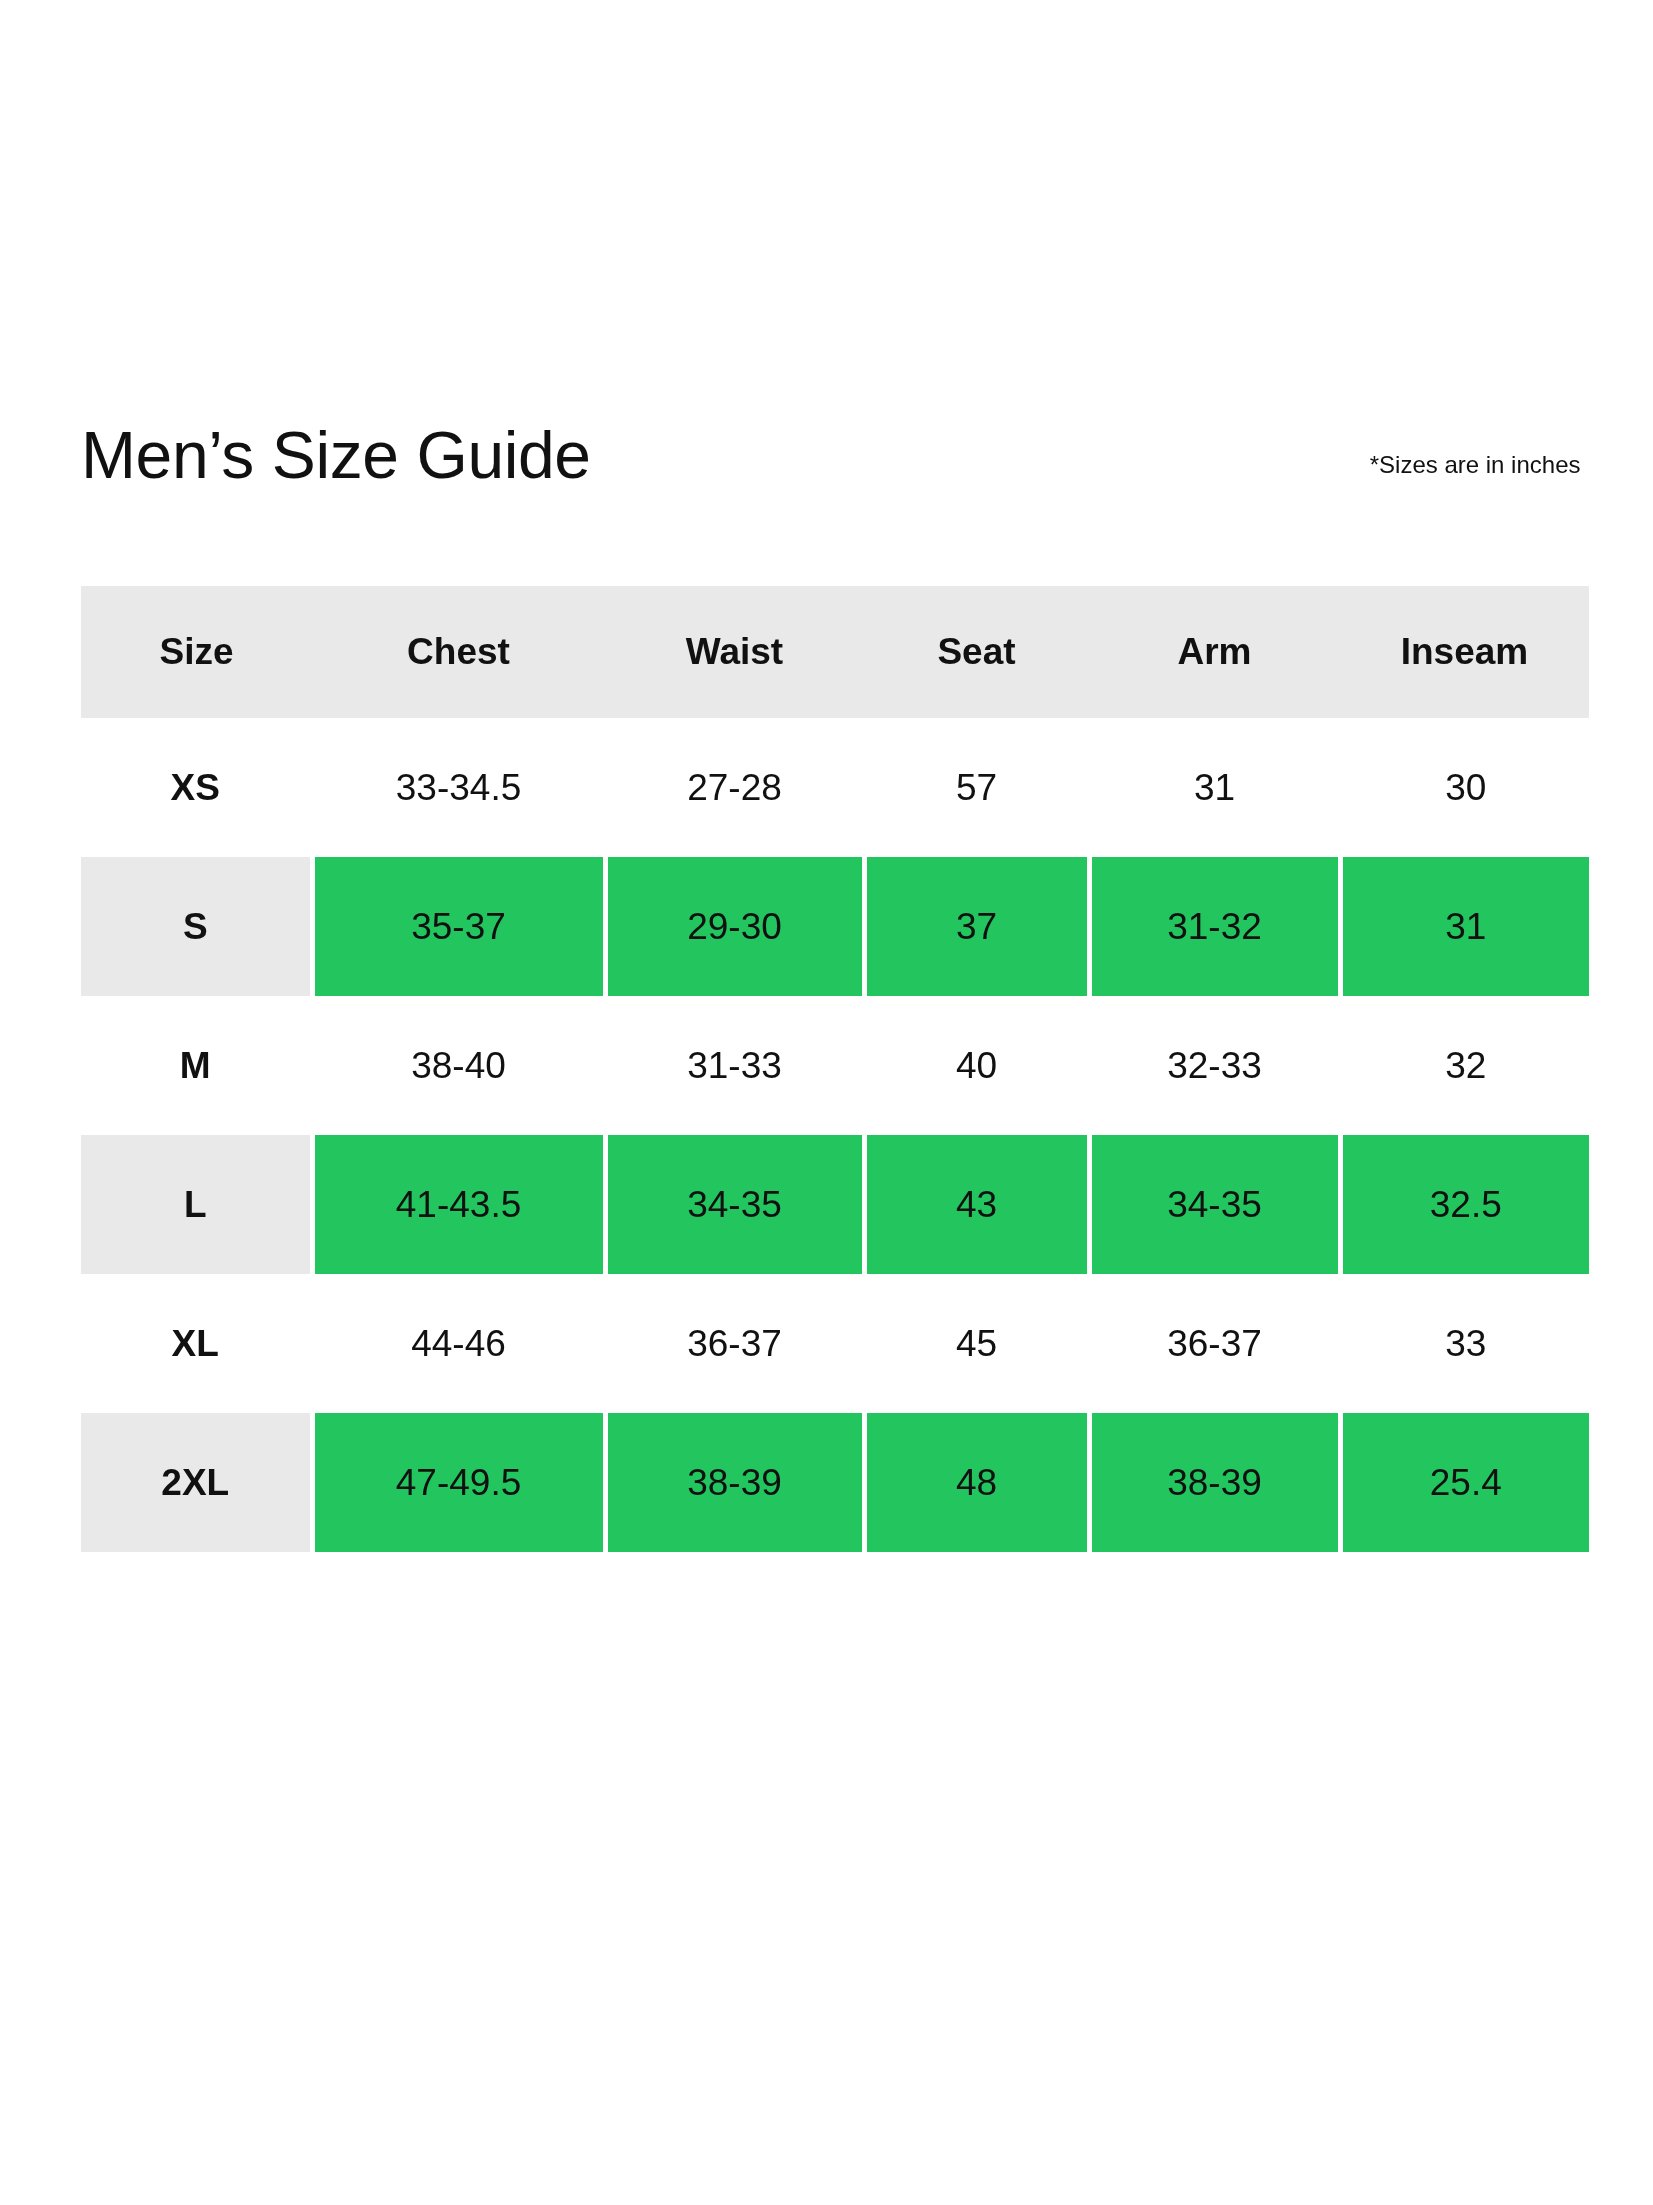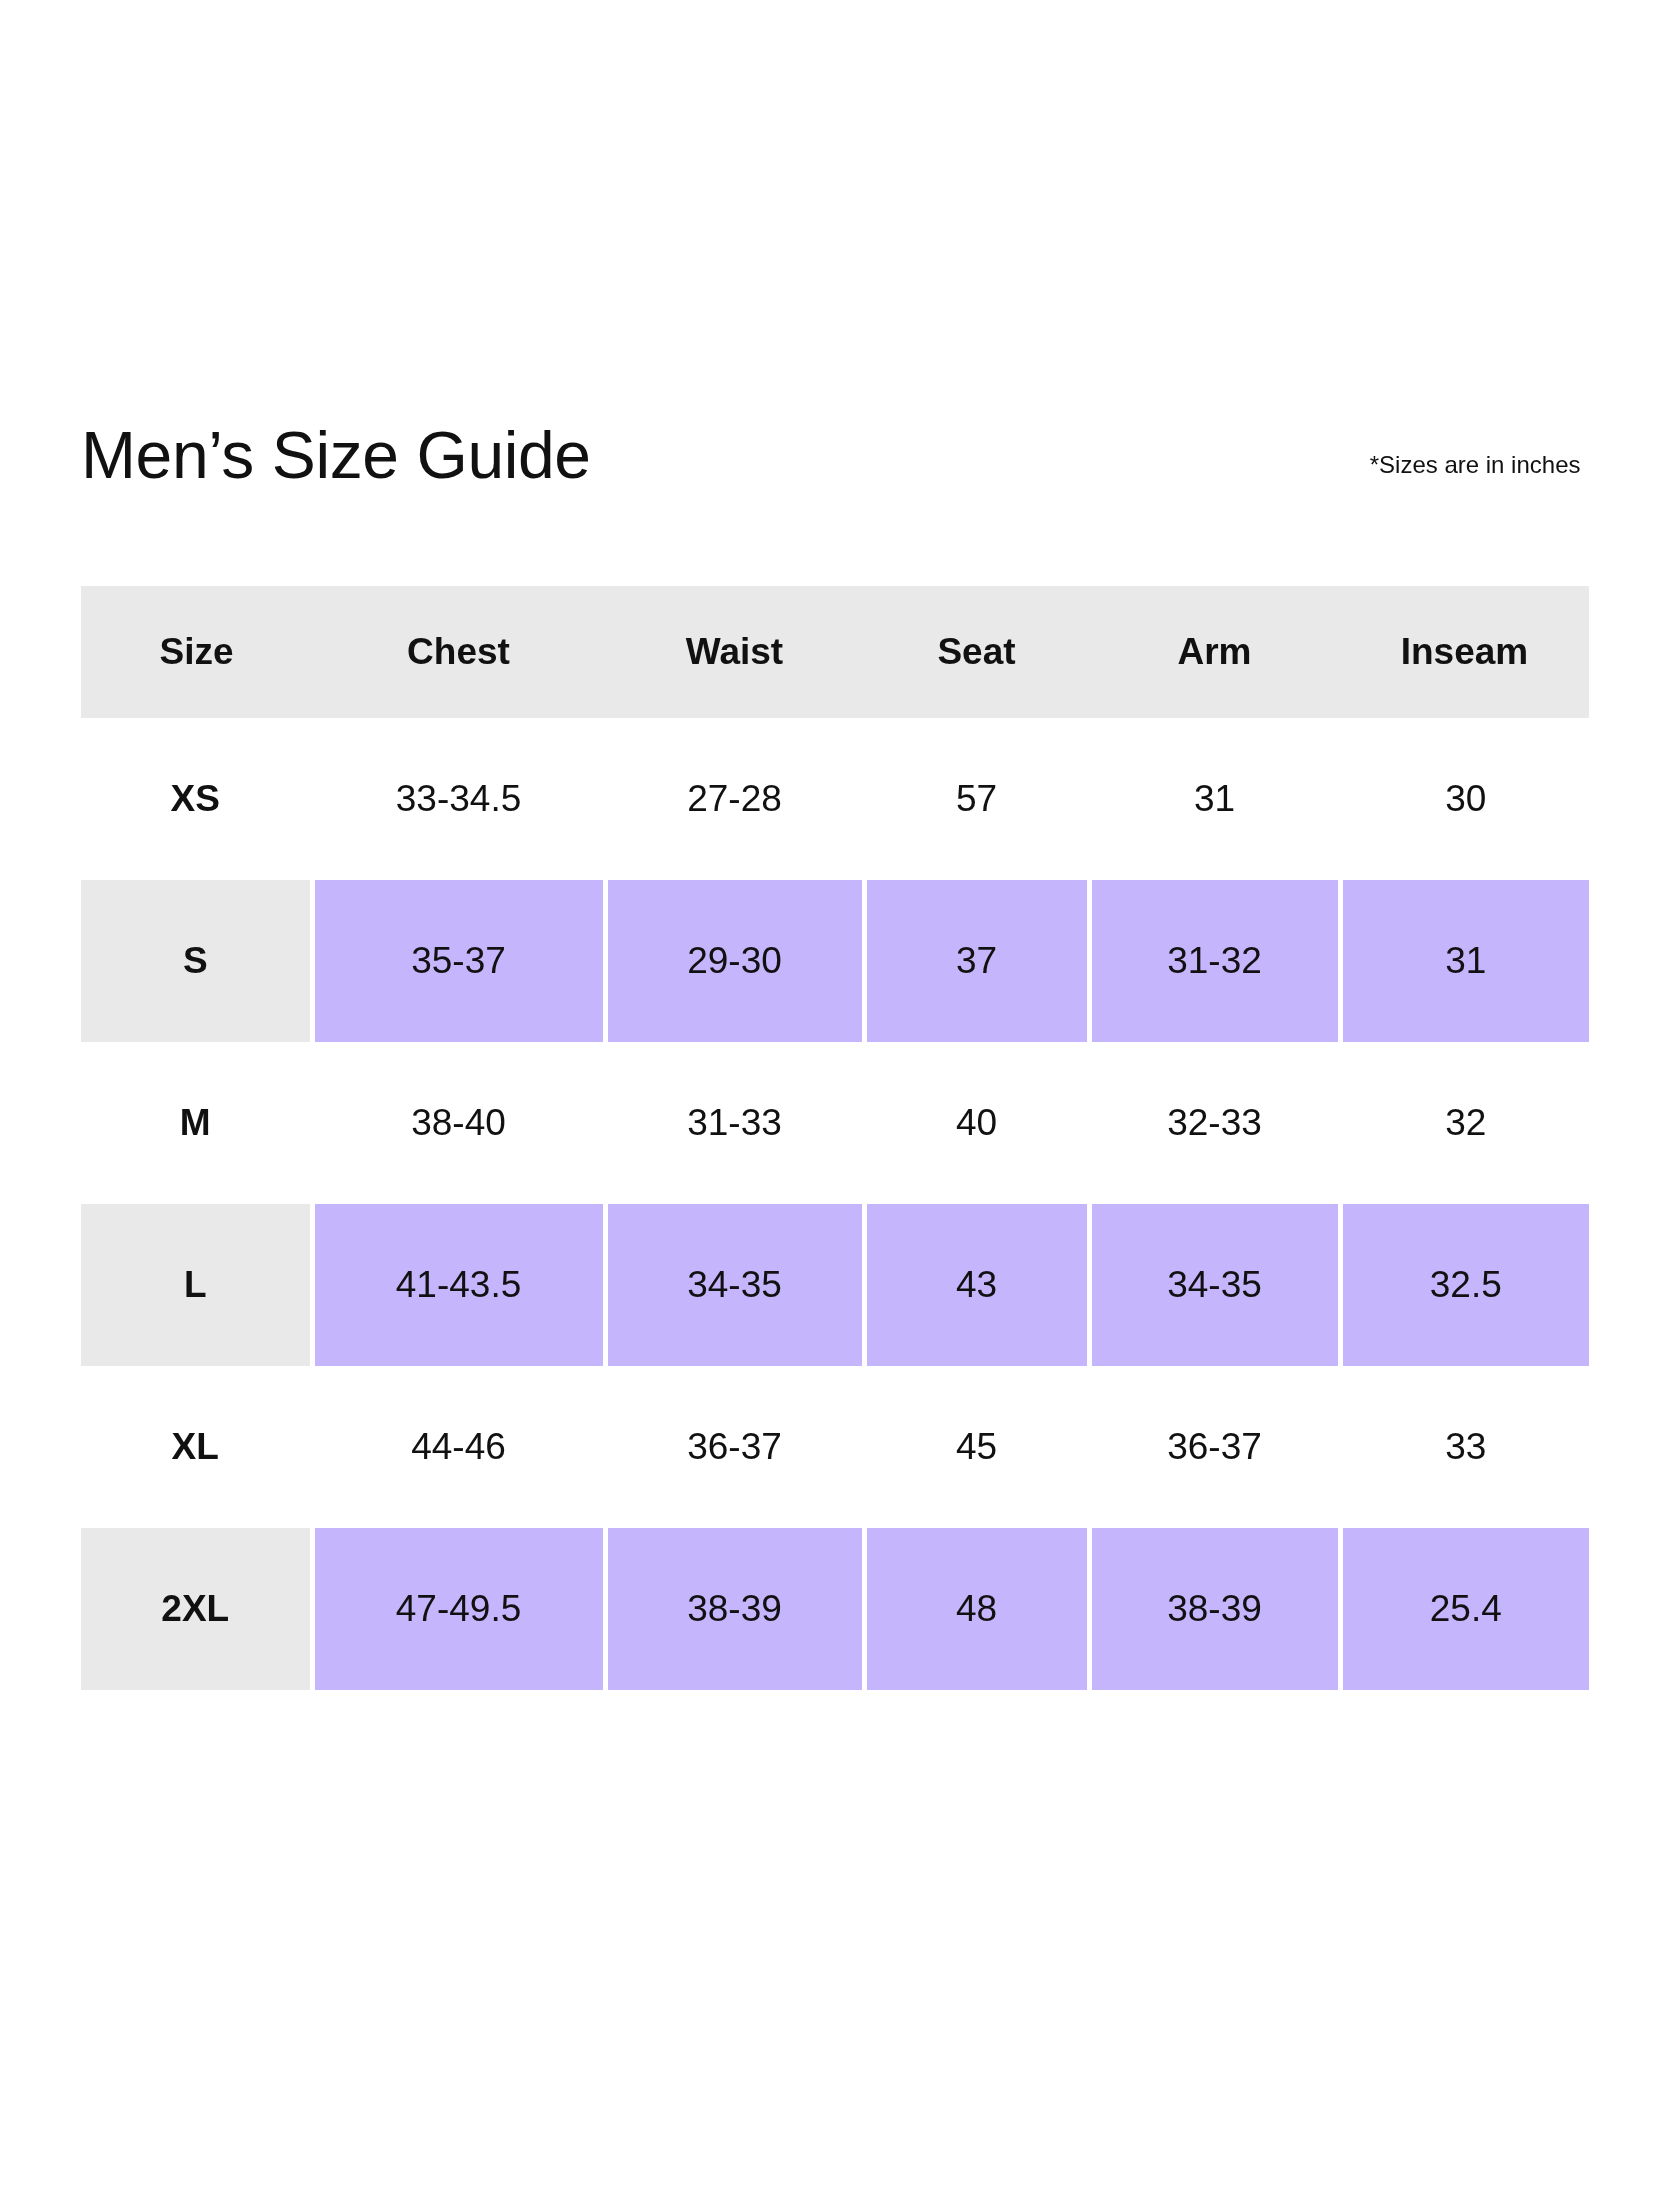--- a/index.html
+++ b/index.html
@@ -82,38 +82,38 @@
     font-size: 37px;
     font-weight: 700;
     color: #111111;
     text-align: center;
     vertical-align: middle;
     padding: 0;
     border: 0;
   }
 
   table.size-table td {
-    height: 162px;
+    height: 139px;
     font-size: 37px;
     font-weight: 400;
     color: #111111;
     text-align: center;
     vertical-align: middle;
     padding: 0;
     border: 0;
     background: #ffffff;
   }
 
   table.size-table td.size-cell {
     font-weight: 700;
     background: #ffffff;
   }
 
   table.size-table tr.shaded td {
-    background: #c4b5fd;
+    background: #22c55e;
   }
   table.size-table tr.shaded td.size-cell {
     background: #e9e9e9;
   }
 
   
   table.size-table td.gap-left {
     border-left: 5.1px solid #ffffff;
   }
 </style>

